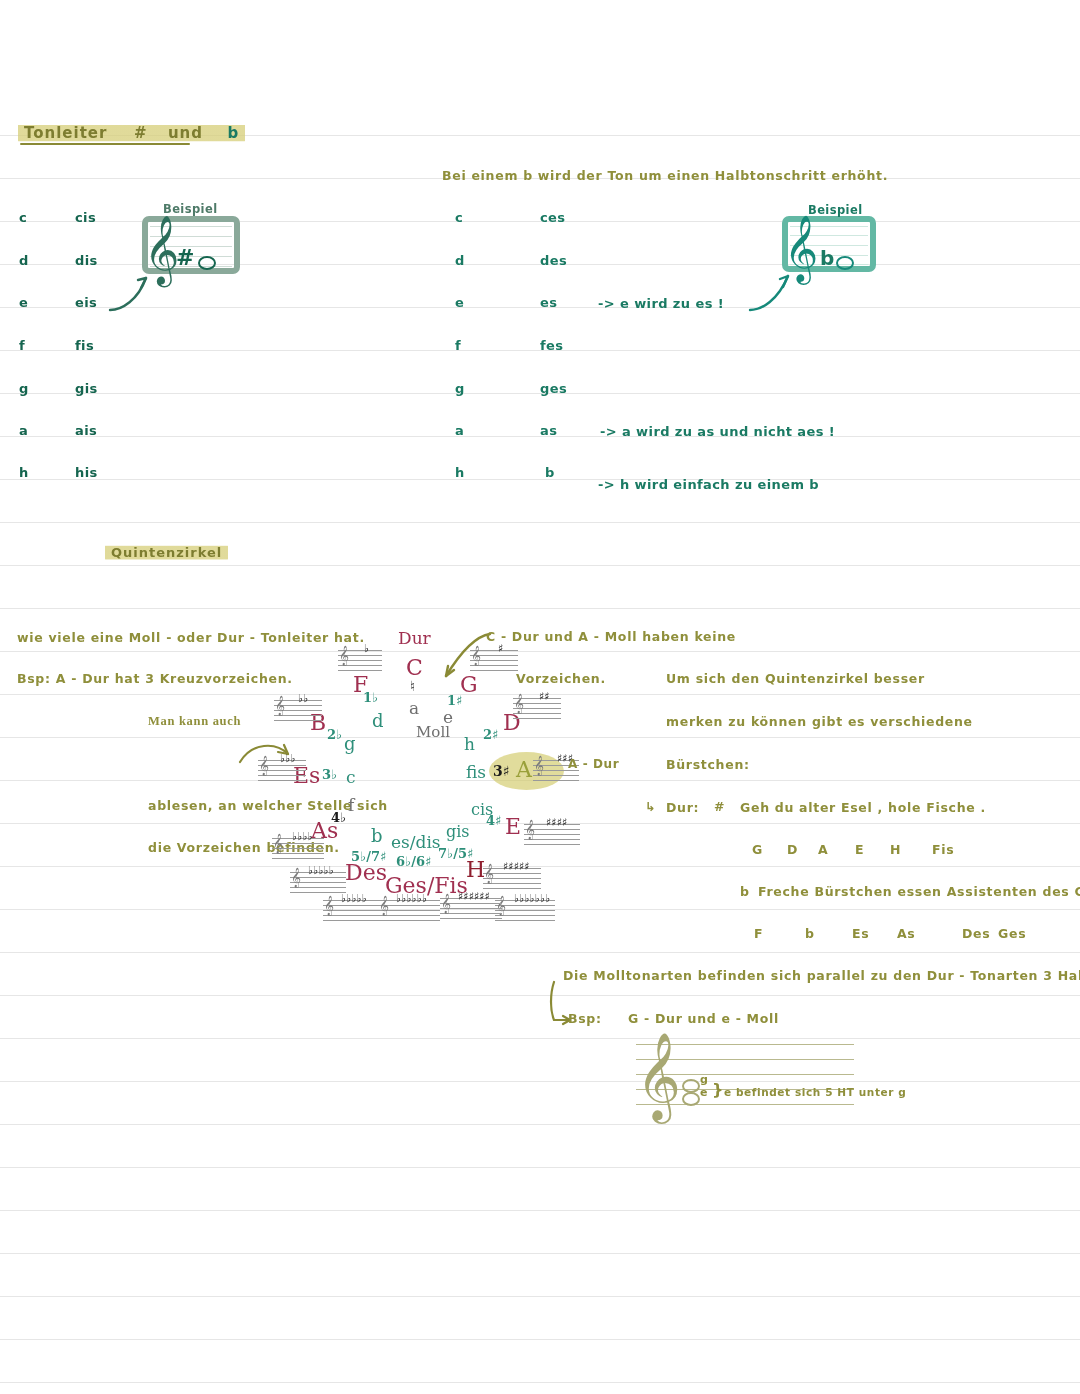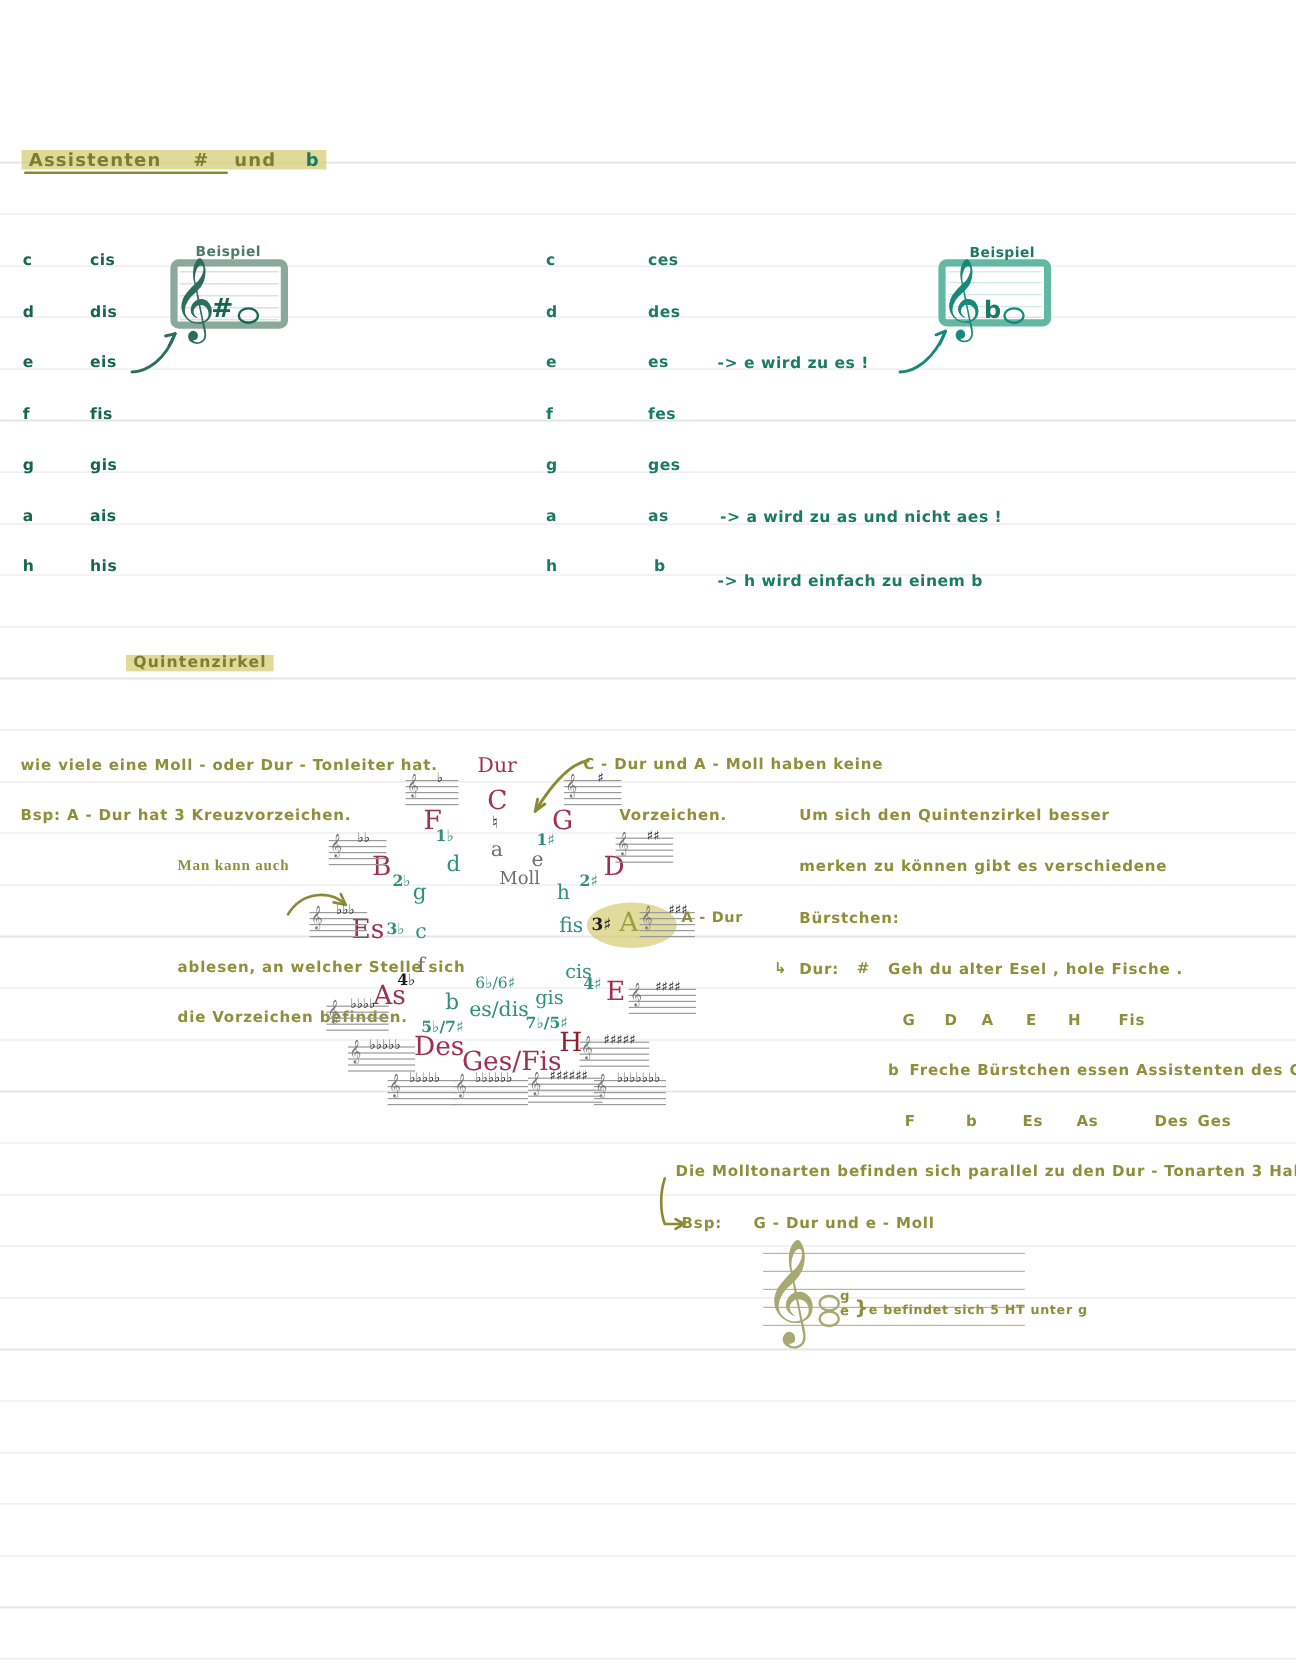--- a/index.html
+++ b/index.html
@@ -114,31 +114,32 @@
 </style>
 </head>
 <body>
 
 <div id="ruled"></div>
 
 <div class="layer">
 
   <div class="abs title" style="left:18px;top:123px;">
     <span class="hl-olive" style="display:inline-block;">
-      <span>Assistenten</span>
+      <span>Tonleiter</span>
       <span style="display:inline-block;width:14px"></span>
       <span>#</span>
       <span style="display:inline-block;width:8px"></span>
       <span>und</span>
       <span style="display:inline-block;width:12px"></span>
       <span class="hw-teal">b</span>
     </span>
   </div>
   <div class="underline-olive" style="left:20px;top:143px;width:170px;"></div>
 
+  <div class="abs hw hw-olive txt" style="left:442px;top:168px;">Bei  einem  b  wird  der  Ton  um  einen  Halbtonschritt  erhöht.</div>
 
   <div class="abs hw hw-teal-d note" style="left:19px;top:210px;">c</div>
   <div class="abs hw hw-teal-d note" style="left:75px;top:210px;">cis</div>
 
   <div class="abs hw hw-teal-d note" style="left:19px;top:253px;">d</div>
   <div class="abs hw hw-teal-d note" style="left:75px;top:253px;">dis</div>
 
   <div class="abs hw hw-teal-d note" style="left:19px;top:295px;">e</div>
   <div class="abs hw hw-teal-d note" style="left:75px;top:295px;">eis</div>
 
@@ -314,21 +315,21 @@
     <div class="ln" style="top:0"></div>
       <div class="ln" style="top:5px"></div>
       <div class="ln" style="top:10px"></div>
       <div class="ln" style="top:15px"></div>
       <div class="ln" style="top:20px"></div>
     <div class="clef">𝄞</div>
       <div class="accs" style="left:19px;">♭♭♭♭♭♭♭</div>
   </div>
 
   <div class="cof cof-minor teal" style="left:391px;top:832px;font-size:17px;">es/dis</div>
-  <div class="cof cof-acc teal" style="left:396px;top:812px;font-size:13px;font-weight:400;">6♭/6♯</div>
+  <div class="cof cof-acc teal" style="left:396px;top:854px;font-size:13px;font-weight:700;">6♭/6♯</div>
   <div class="cof cof-major" style="left:385px;top:873px;font-size:22px;">Ges/Fis</div>
   <div class="staff" style="left:378px;top:900px;width:62px;height:20px;">
     <div class="ln" style="top:0"></div>
       <div class="ln" style="top:5px"></div>
       <div class="ln" style="top:10px"></div>
       <div class="ln" style="top:15px"></div>
       <div class="ln" style="top:20px"></div>
     <div class="clef">𝄞</div>
       <div class="accs" style="left:18px;">♭♭♭♭♭♭</div>
   </div>

